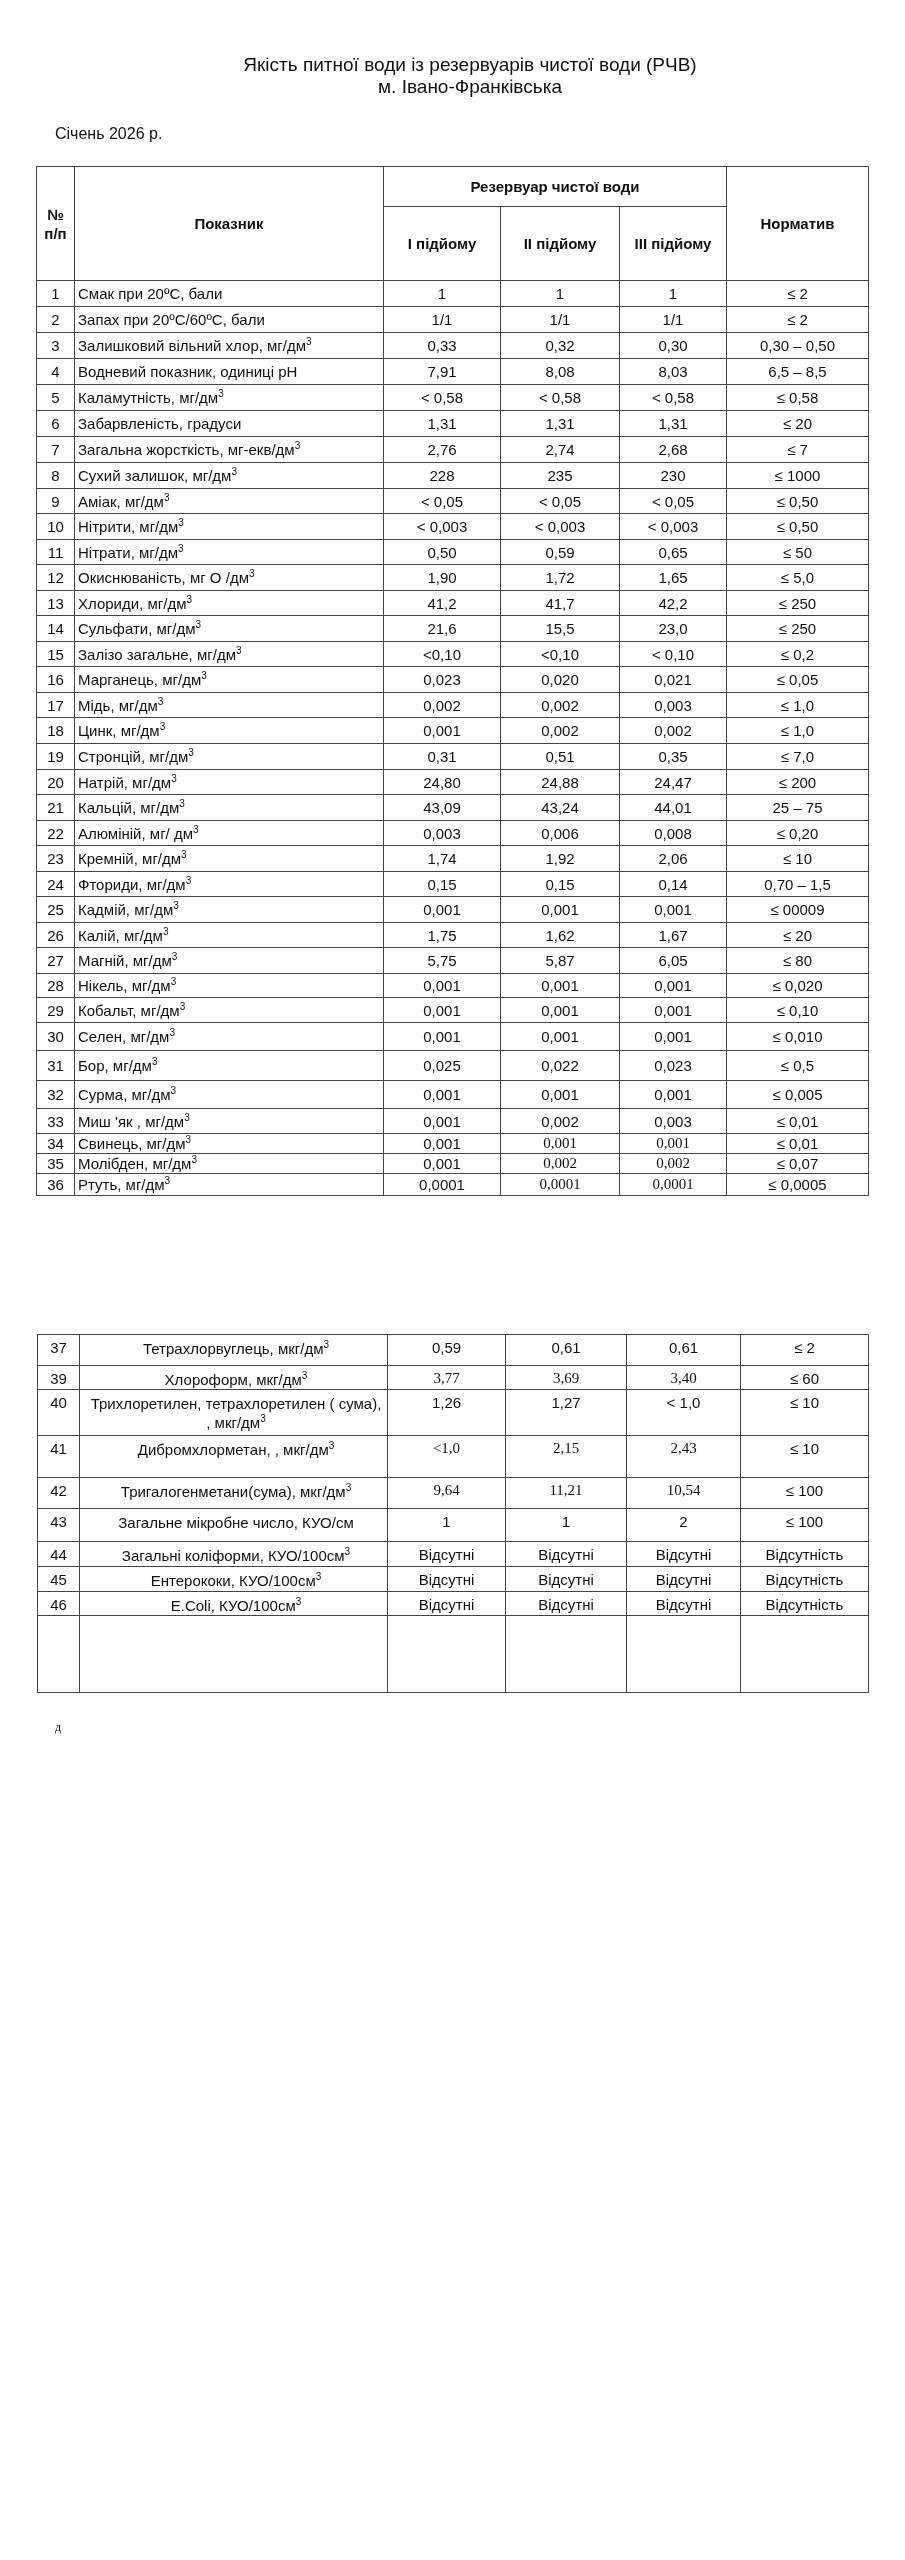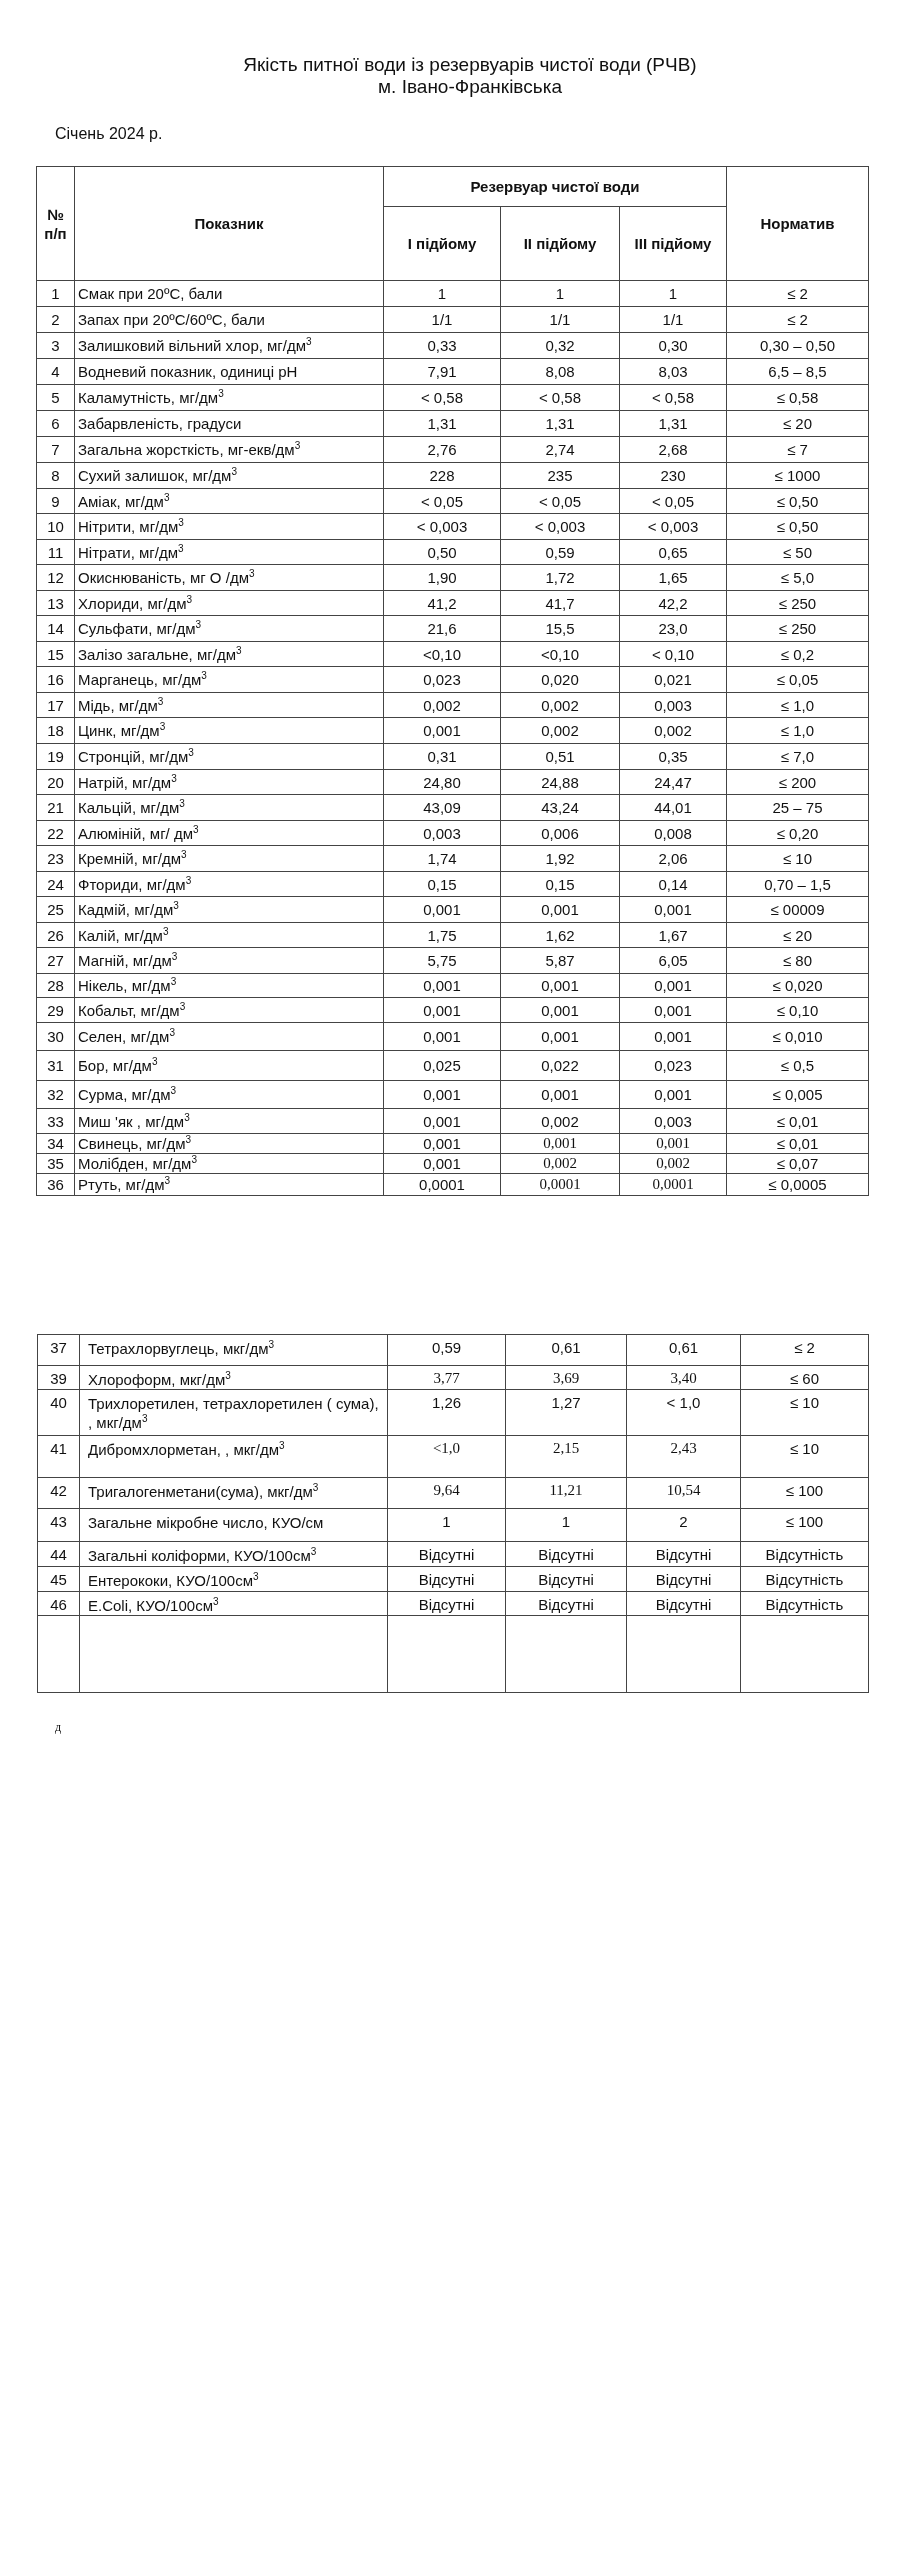--- a/index.html
+++ b/index.html
@@ -24,31 +24,31 @@
   }
   th { font-weight: bold; font-size: 15px; text-align: center; }
   td.num { text-align: center; }
   td.name { text-align: left; }
   td.val { text-align: center; }
   .serif { font-family: "Liberation Serif", serif; font-size: 15px; }
   sup { font-size: 10px; line-height: 0; vertical-align: 6px; }
   #t1 { left: 36px; top: 166px; width: 832px; }
   #t2 { left: 37px; top: 1334px; width: 831px; }
   #t2 td { vertical-align: top; padding-top: 4px; }
-  #t2 td.name { padding-left: 8px; white-space: normal; line-height: 19px; }
+  #t2 td.name { padding-left: 8px; white-space: normal; line-height: 19px; text-align: center; }
   .note { position: absolute; left: 55px; top: 1720px; font-size: 12px; font-family: "Liberation Serif", serif; }
 </style>
 </head>
 <body>
 
 <div class="title">
   <div>Якість питної води із резервуарів чистої води (РЧВ)</div>
   <div>м. Івано-Франківська</div>
 </div>
-<div class="date">Січень 2024 р.</div>
+<div class="date">Січень 2026 р.</div>
 
 <table id="t1">
   <colgroup>
     <col style="width:38px">
       <col style="width:309px">
       <col style="width:117px">
       <col style="width:119px">
       <col style="width:107px">
       <col style="width:142px">
   </colgroup>

